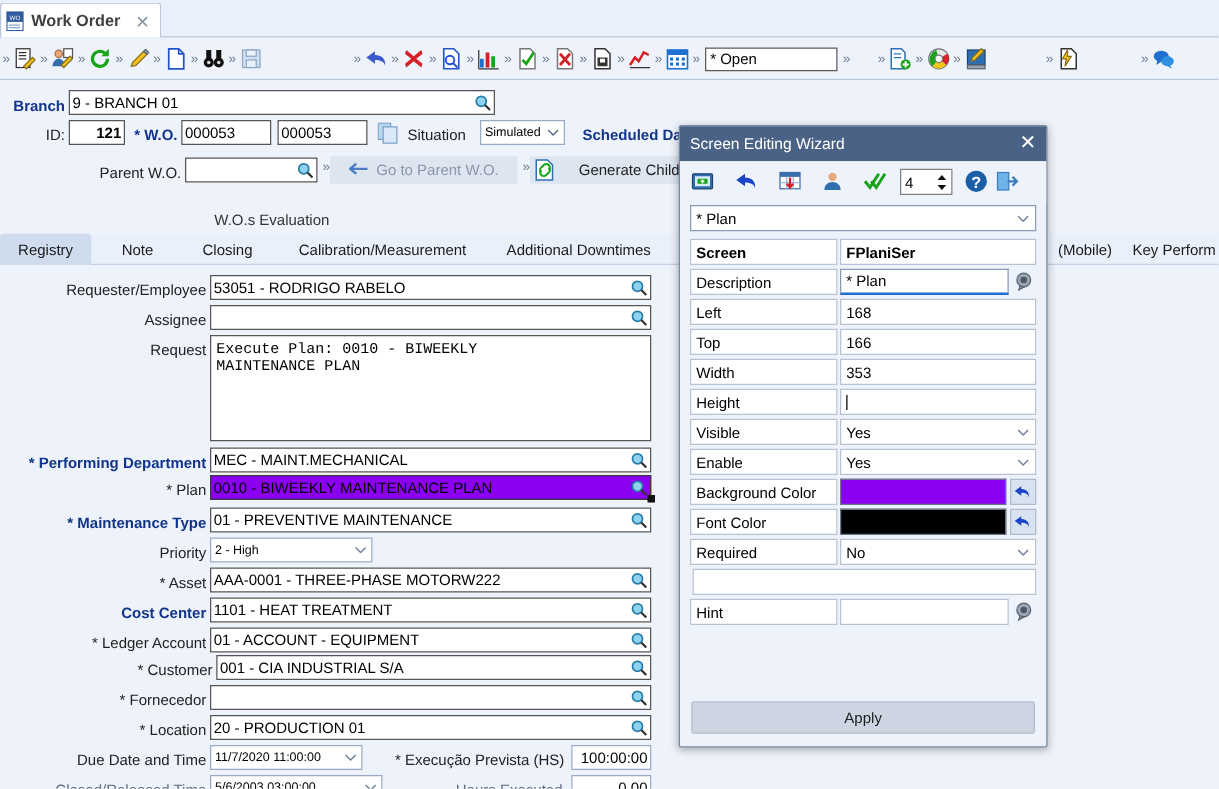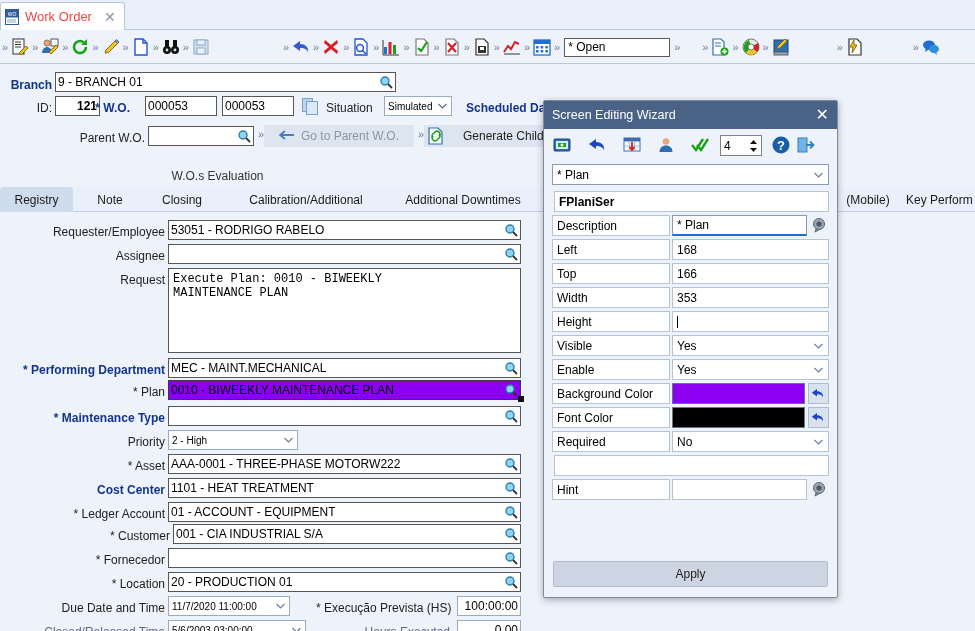--- a/index.html
+++ b/index.html
@@ -25,21 +25,21 @@
     display: flex; align-items: center; gap: 6px;
     padding: 0 8px 0 4px;
     background: #ffffff;
     border: 1px solid #b9c7dd; border-bottom: none;
     border-radius: 3px 3px 0 0;
   }
   .tab .doc-ic {
     width: 14px; height: 16px; position: relative; flex: 0 0 auto;
   }
   .tab .doc-ic svg { display:block; }
-  .tab-label { font-size: 13px; color: #ef4444; white-space: nowrap; }
+  .tab-label { font-size: 13px; color: #404040; white-space: nowrap; font-weight: bold; }
   .tab-close {
     color: #8a95a5; font-size: 14px; line-height: 1; margin-left: 6px; cursor: pointer;
   }
 
   
   .toolbar {
     position: absolute; left: 0; top: 31px; width: 975px; height: 33px;
     background: #eef3fb;
     border-bottom: 1px solid #b9c7dd;
     display: flex; align-items: center;
@@ -406,21 +406,21 @@
       <svg class="mag" viewBox="0 0 14 14">
         <circle cx="6" cy="6" r="4" fill="#8fd3f0" stroke="#2a7fa8" stroke-width="1.4"></circle>
         <line x1="9" y1="9" x2="13" y2="13" stroke="#333" stroke-width="1.8"></line>
       </svg>
     </div>
 
     <div class="lbl" style="position:absolute;left:28px;top:101px;width:24px">ID:</div>
     <div class="fld" style="position:absolute;left:55px;top:96px;width:45px;justify-content:flex-end;font-weight:bold">
       <span class="txt">121</span>
     </div>
-    <div class="lbl lbl-b" style="position:absolute;left:92px;top:101px;width:38px">* W.O.</div>
+    <div class="lbl lbl-b" style="position:absolute;left:104px;top:101px;width:38px">* W.O.</div>
     <div class="fld" style="position:absolute;left:145px;top:96px;width:72px">
       <span class="txt">000053</span>
     </div>
     <div class="fld" style="position:absolute;left:222px;top:96px;width:72px">
       <span class="txt">000053</span>
     </div>
     <span style="position:absolute;left:302px;top:98px">
       <svg width="17" height="18" viewBox="0 0 17 18">
         <rect x="0.5" y="0.5" width="10" height="13" fill="#bcd6ee" stroke="#7aa2c8"></rect>
         <rect x="4.5" y="3.5" width="11" height="13" fill="#d9e9f8" stroke="#7aa2c8"></rect>
@@ -469,21 +469,21 @@
     <div class="subtab active" style="left:0px;width:73px">
       <span>Registry</span>
     </div>
     <div class="subtab" style="left:80px;width:60px">
       <span>Note</span>
     </div>
     <div class="subtab" style="left:146px;width:72px">
       <span>Closing</span>
     </div>
     <div class="subtab" style="left:222px;width:168px">
-      <span>Calibration/Additional</span>
+      <span>Calibration/Measurement</span>
     </div>
     <div class="subtab" style="left:392px;width:142px">
       <span>Additional Downtimes</span>
     </div>
     <div class="subtab" style="left:838px;width:60px">
       <span>(Mobile)</span>
     </div>
     <div class="subtab" style="left:906px;width:80px;justify-content:flex-start">
       <span>Key Perform</span>
     </div>
@@ -529,20 +529,21 @@
       <span class="txt">0010 - BIWEEKLY MAINTENANCE PLAN</span>
       <svg class="mag" viewBox="0 0 14 14">
         <circle cx="6" cy="6" r="4" fill="#8fd3f0" stroke="#2a7fa8" stroke-width="1.4"></circle>
         <line x1="9" y1="9" x2="13" y2="13" stroke="#333" stroke-width="1.8"></line>
       </svg>
     </div>
     <div style="position:absolute;left:518px;top:396px;width:6px;height:6px;background:#111"></div>
 
     <div class="lbl lbl-b" style="position:absolute;left:30px;top:411px;width:135px">* Maintenance Type</div>
     <div class="fld" style="position:absolute;left:168px;top:406px;width:353px">
+      <span class="txt">01 - PREVENTIVE MAINTENANCE</span>
       <svg class="mag" viewBox="0 0 14 14">
         <circle cx="6" cy="6" r="4" fill="#8fd3f0" stroke="#2a7fa8" stroke-width="1.4"></circle>
         <line x1="9" y1="9" x2="13" y2="13" stroke="#333" stroke-width="1.8"></line>
       </svg>
     </div>
 
     <div class="lbl" style="position:absolute;left:40px;top:435px;width:125px">Priority</div>
     <div class="combo" style="position:absolute;left:168px;top:430px;width:130px">
       <span>2 - High</span>
       <svg class="chev" viewBox="0 0 9 6">
@@ -697,20 +698,21 @@
     <div class="dlg-combo">
       <span>* Plan</span>
       <svg class="chev" viewBox="0 0 9 6" style="position:absolute;right:5px;top:50%;transform:translateY(-50%);width:9px;height:6px">
         <path d="M0.5 1 L4.5 5 L8.5 1" fill="none" stroke="#6f7f98" stroke-width="1.2"></path>
       </svg>
     </div>
 
     <div class="rows">
 
       <div class="row">
+        <div class="cellL hdr">Screen</div>
         <div class="cellR hdr plain">FPlaniSer</div>
       </div>
 
       <div class="row">
         <div class="cellL">Description</div>
         <div class="cellR focus plain" style="flex:1">
           <span>* Plan</span>
         </div>
         <span class="mini-btn">
           <svg width="17" height="16" viewBox="0 0 17 16">

